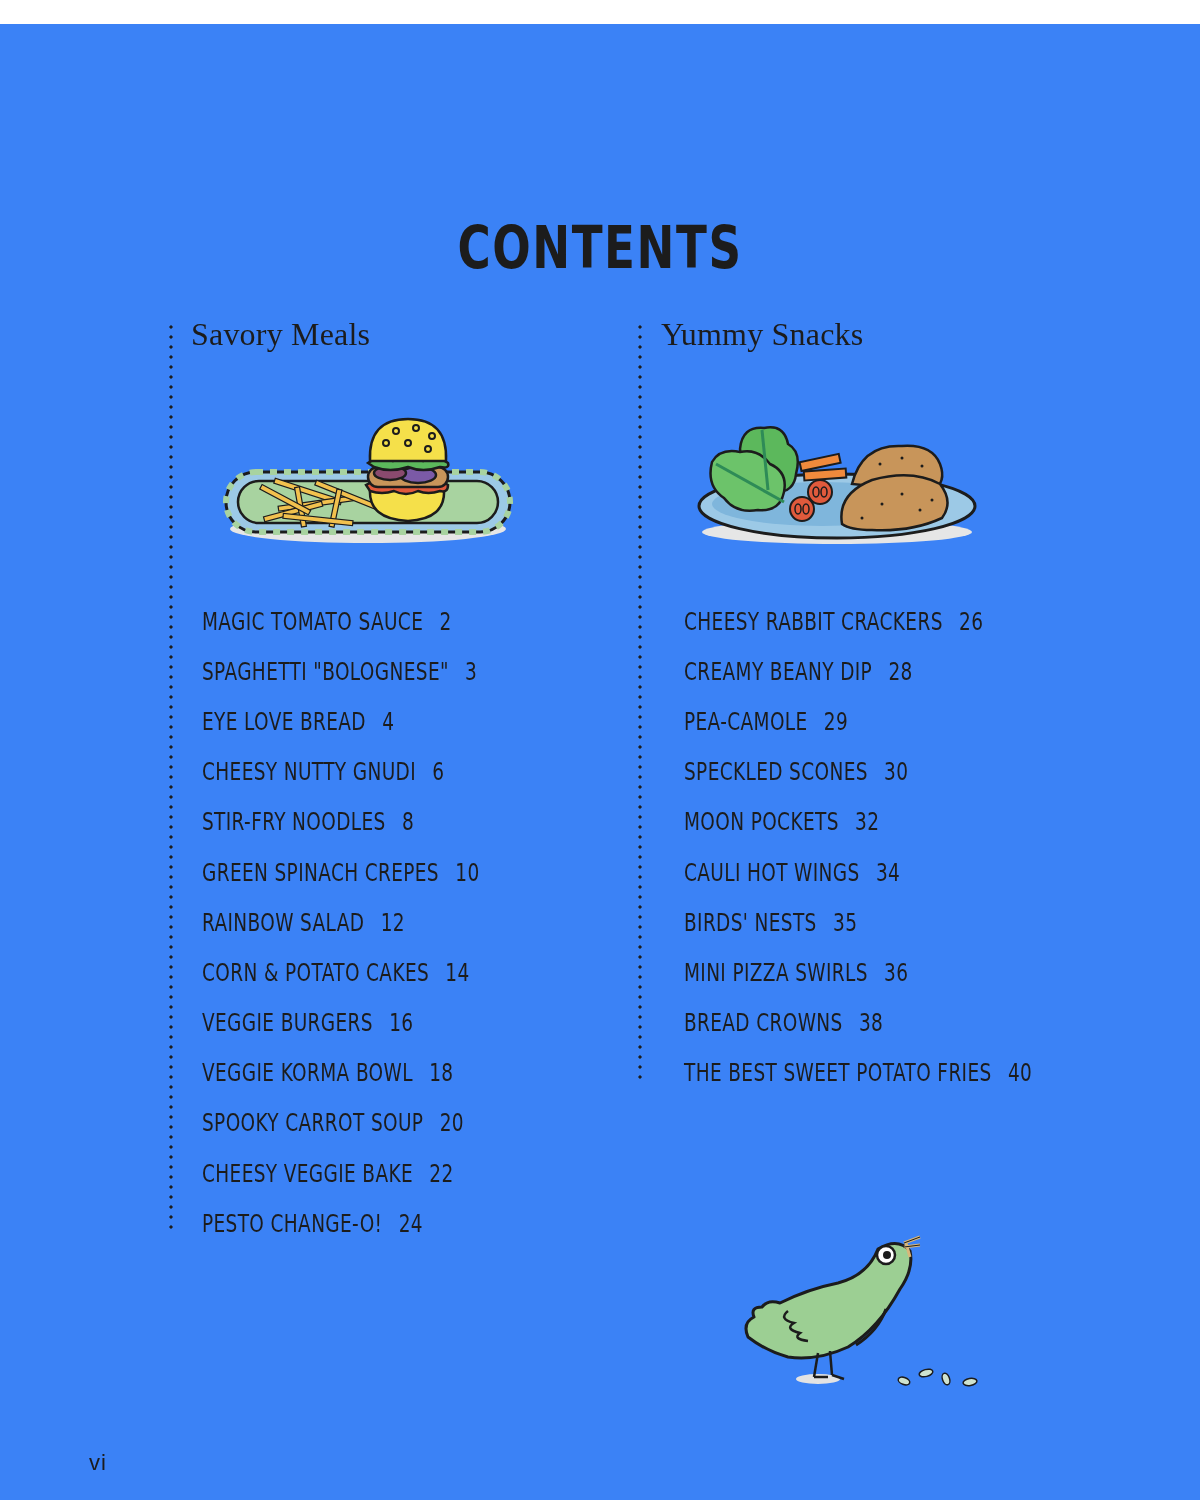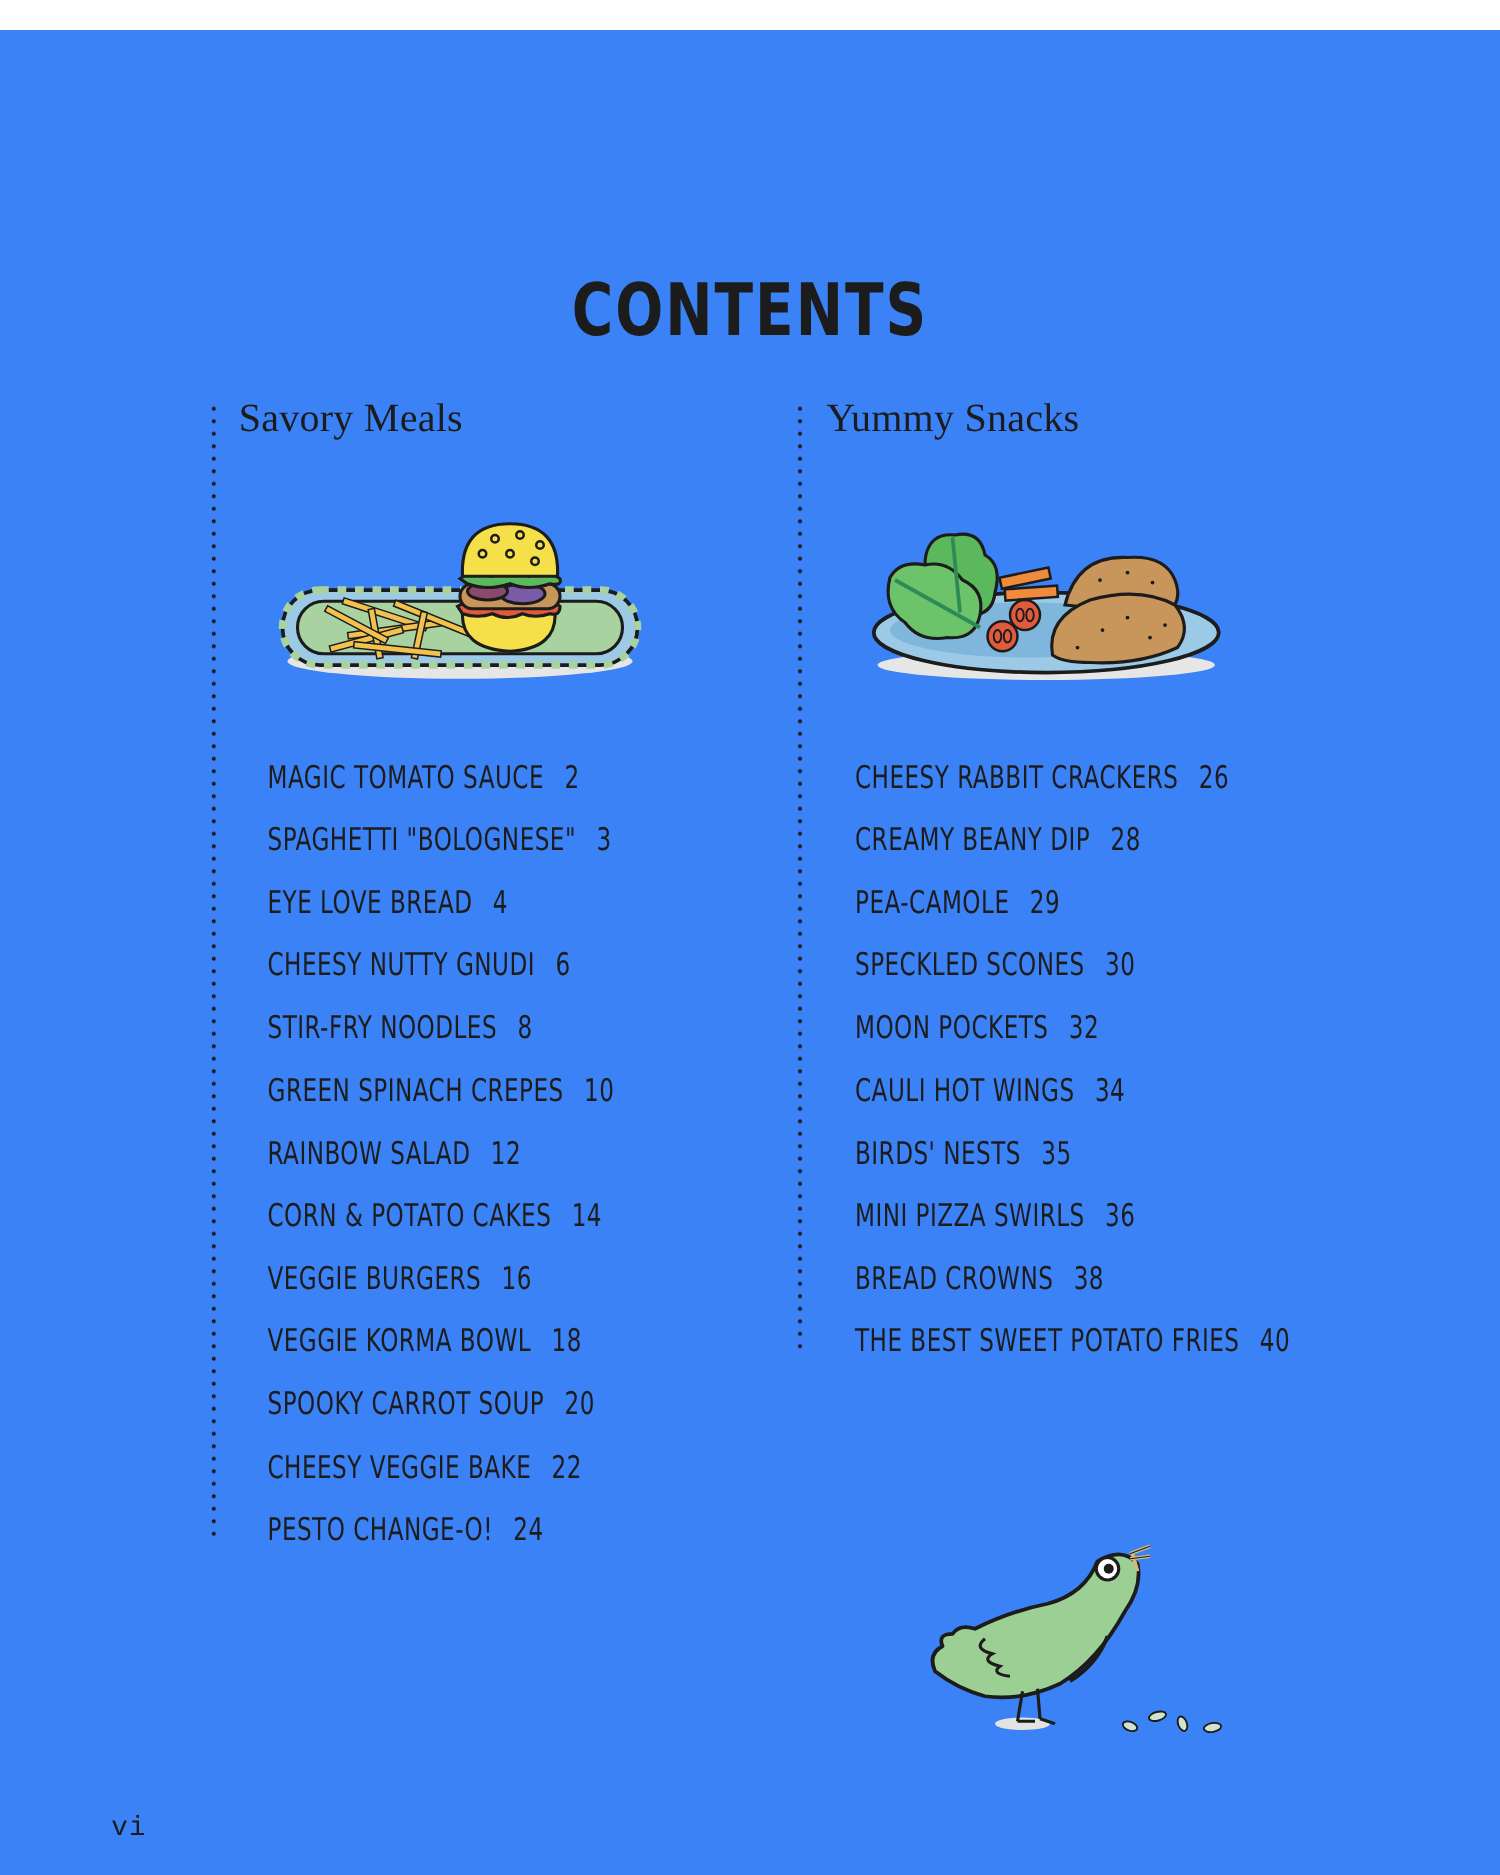--- a/index.html
+++ b/index.html
@@ -27,35 +27,35 @@
       position: absolute; left: 24px; top: 2px;
       font-family: "Liberation Serif", serif; font-size: 32px; color: #1c1c1c;
       letter-spacing: 0.2px; white-space: nowrap;
     }
     .col-left .section-heading { left: 23px; }
 
     .illus { position: absolute; }
     .col-left .illus { left: 50px; top: 95px; width: 300px; height: 145px; }
     .col-right .illus { left: 55px; top: 100px; width: 290px; height: 135px; }
 
-    .toc-list { position: absolute; left: 46px; top: 282px; margin: 0; padding: 0; list-style: none; }
+    .toc-list { position: absolute; left: 34px; top: 282px; margin: 0; padding: 0; list-style: none; }
     .toc-item {
       height: 50.2px; display: flex; align-items: center; white-space: nowrap;
       font-family: "DejaVu Sans", sans-serif; font-size: 25px; color: #1c1c1c;
       transform: scaleX(0.74); transform-origin: 0 50%;
       letter-spacing: 0.5px;
     }
     .toc-title { display: inline-block; }
     .toc-page { display: inline-block; margin-left: 22px; }
 
     .bird { position: absolute; left: 738px; top: 1205px; width: 250px; height: 165px; }
 
     .folio {
       position: absolute; left: 89px; top: 1426px;
-      font-family: Liberation Mono, monospace; font-size: 22px; color: #1c1c1c; letter-spacing: 1px;
+      font-family: Liberation Sans, sans-serif; font-size: 22px; color: #1c1c1c; letter-spacing: 1px;
     }
   </style>
 </head>
 <body>
 
 <div class="page">
 
   <h1 class="title" style="margin:0;">CONTENTS</h1>
 
   <div class="column col-left">

